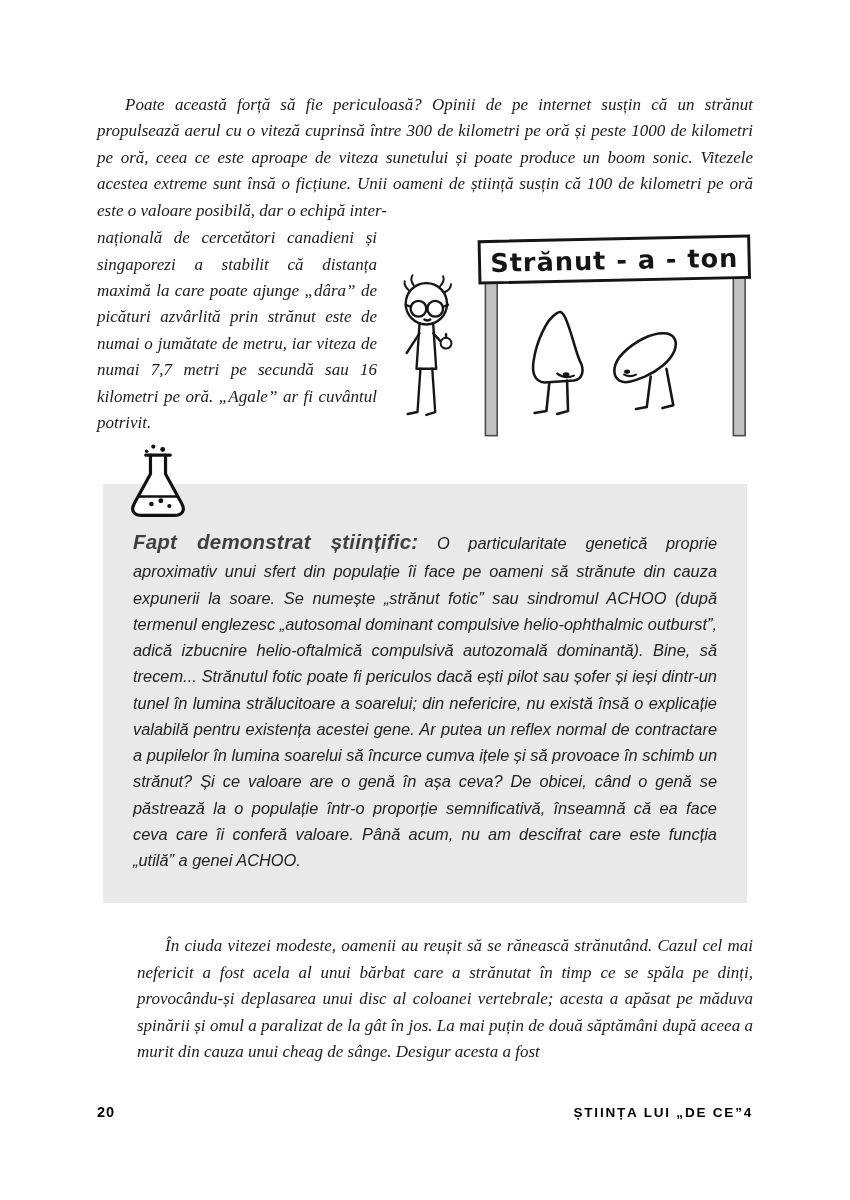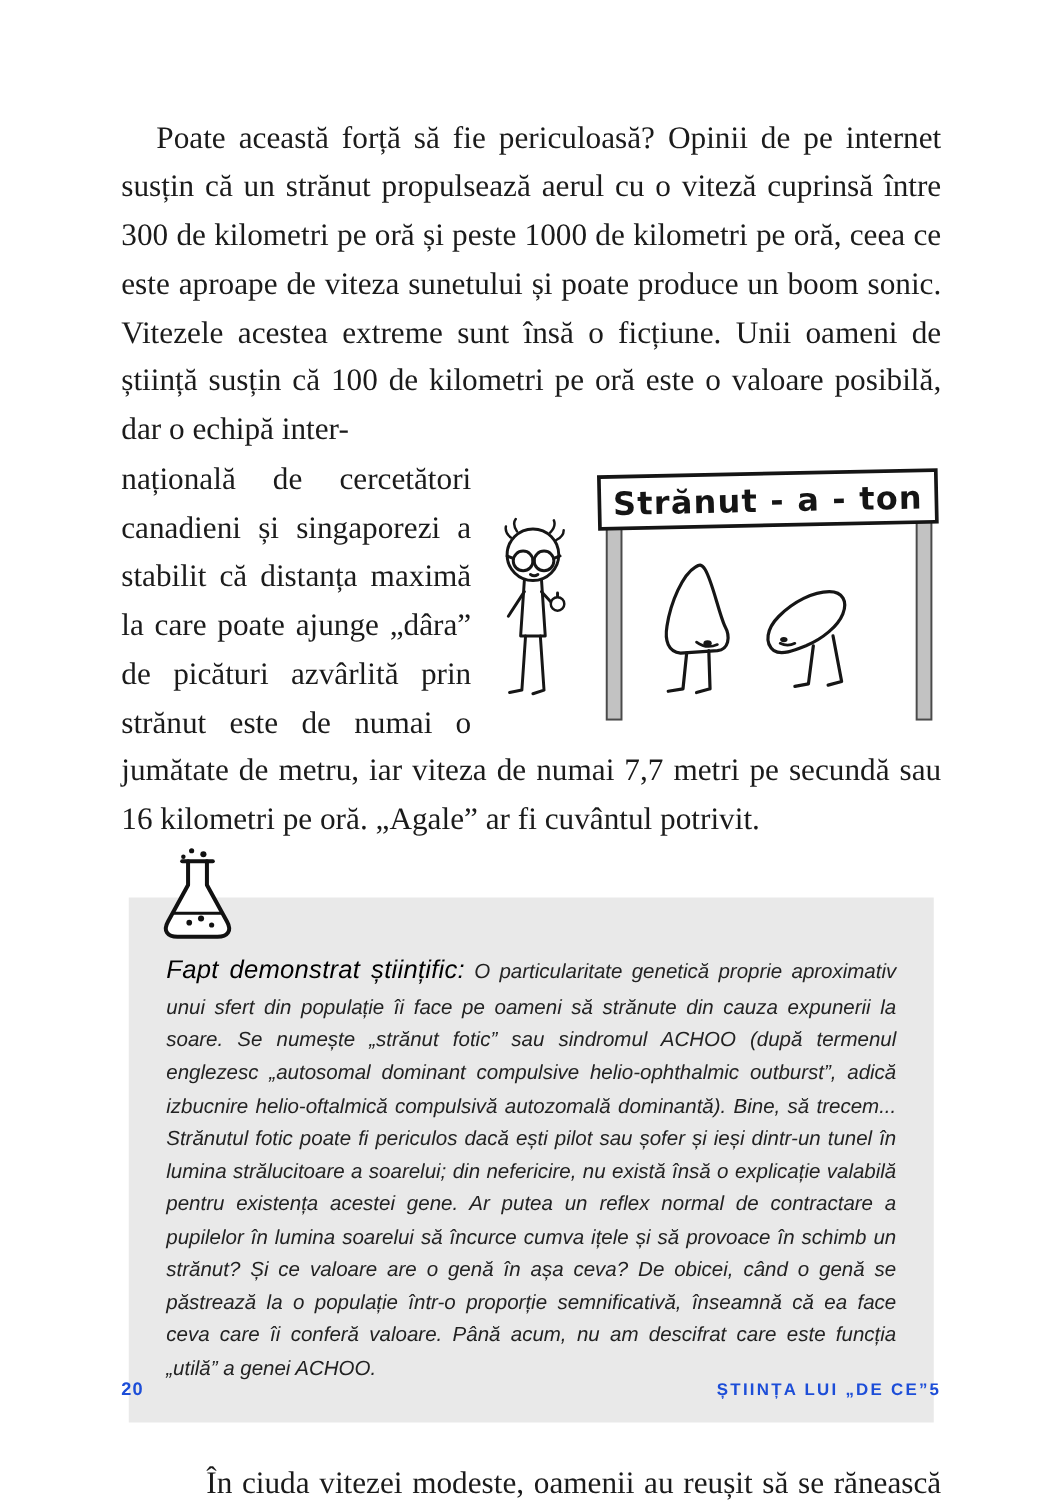--- a/index.html
+++ b/index.html
@@ -10,25 +10,26 @@
     height: 1200px;
     margin: 0 auto;
     background: #ffffff;
     font-family: "Liberation Serif", serif;
     color: #1b1b1b;
     overflow: hidden;
   }
   .content { padding: 92px 97px 0 97px; }
 
   .body-text {
-    font-size: 25px;
+    font-size: 17px;
     line-height: 1.555;
     text-align: justify;
     margin: 0;
     color: #1b1b1b;
+    font-style: italic;
   }
   .indent { text-indent: 28px; }
 
   .wrap-section { display: flow-root; margin-top: 1px; }
   .illustration {
     float: right;
     width: 366px;
     margin: 4px 0 2px 10px;
   }
   .illustration svg { display: block; width: 100%; height: auto; }
@@ -50,38 +51,38 @@
     font-family: "Liberation Sans", sans-serif;
     font-style: italic;
     font-size: 16.4px;
     line-height: 1.6;
     text-align: justify;
     margin: 0;
     color: #222;
   }
   .factbox-heading {
     font-size: 20.5px;
-    font-weight: normal;
+    font-weight: bold;
     letter-spacing: 0.2px;
-    color: #000000;
+    color: #404040;
   }
 
   .para-after-box { margin-top: 30px; margin-left: 40px; }
 
   .page-footer {
     position: absolute;
     left: 97px;
     right: 97px;
     bottom: 80px;
     display: flex;
     justify-content: space-between;
     align-items: baseline;
     font-family: "Liberation Sans", sans-serif;
     font-weight: bold;
-    color: #1d4ed8;
+    color: #000000;
   }
   .page-number { font-size: 14.5px; letter-spacing: 1px; }
   .running-title { font-size: 13.5px; letter-spacing: 1.8px; }
 
   .banner-text {
     font-family: "DejaVu Sans", sans-serif;
     font-weight: bold;
     font-size: 26px;
     letter-spacing: 1px;
     fill: #151515;
@@ -164,15 +165,15 @@
         <span>O particularitate genetică proprie aproximativ unui sfert din populație îi face pe oameni să strănute din cauza expunerii la soare. Se numește „strănut fotic” sau sindromul ACHOO (după termenul englezesc „autosomal dominant compulsive helio-ophthalmic outburst”, adică izbucnire helio-oftalmică compulsivă autozomală dominantă). Bine, să trecem... Strănutul fotic poate fi periculos dacă ești pilot sau șofer și ieși dintr-un tunel în lumina strălucitoare a soarelui; din nefericire, nu există însă o explicație valabilă pentru existența acestei gene. Ar putea un reflex normal de contractare a pupilelor în lumina soarelui să încurce cumva ițele și să provoace în schimb un strănut? Și ce valoare are o genă în așa ceva? De obicei, când o genă se păstrează la o populație într-o proporție semnificativă, înseamnă că ea face ceva care îi conferă valoare. Până acum, nu am descifrat care este funcția „utilă” a genei ACHOO.</span>
       </p>
     </section>
 
     <p class="body-text indent para-after-box">În ciuda vitezei modeste, oamenii au reușit să se rănească strănutând. Cazul cel mai nefericit a fost acela al unui bărbat care a strănutat în timp ce se spăla pe dinți, provocându-și deplasarea unui disc al coloanei vertebrale; acesta a apăsat pe măduva spinării și omul a paralizat de la gât în jos. La mai puțin de două săptămâni după aceea a murit din cauza unui cheag de sânge. Desigur acesta a fost</p>
 
   </main>
 
   <footer class="page-footer">
     <span class="page-number">20</span>
-    <span class="running-title">ȘTIINȚA LUI „DE CE”5</span>
+    <span class="running-title">ȘTIINȚA LUI „DE CE”4</span>
   </footer>
 </div>
 
 </body></html>

